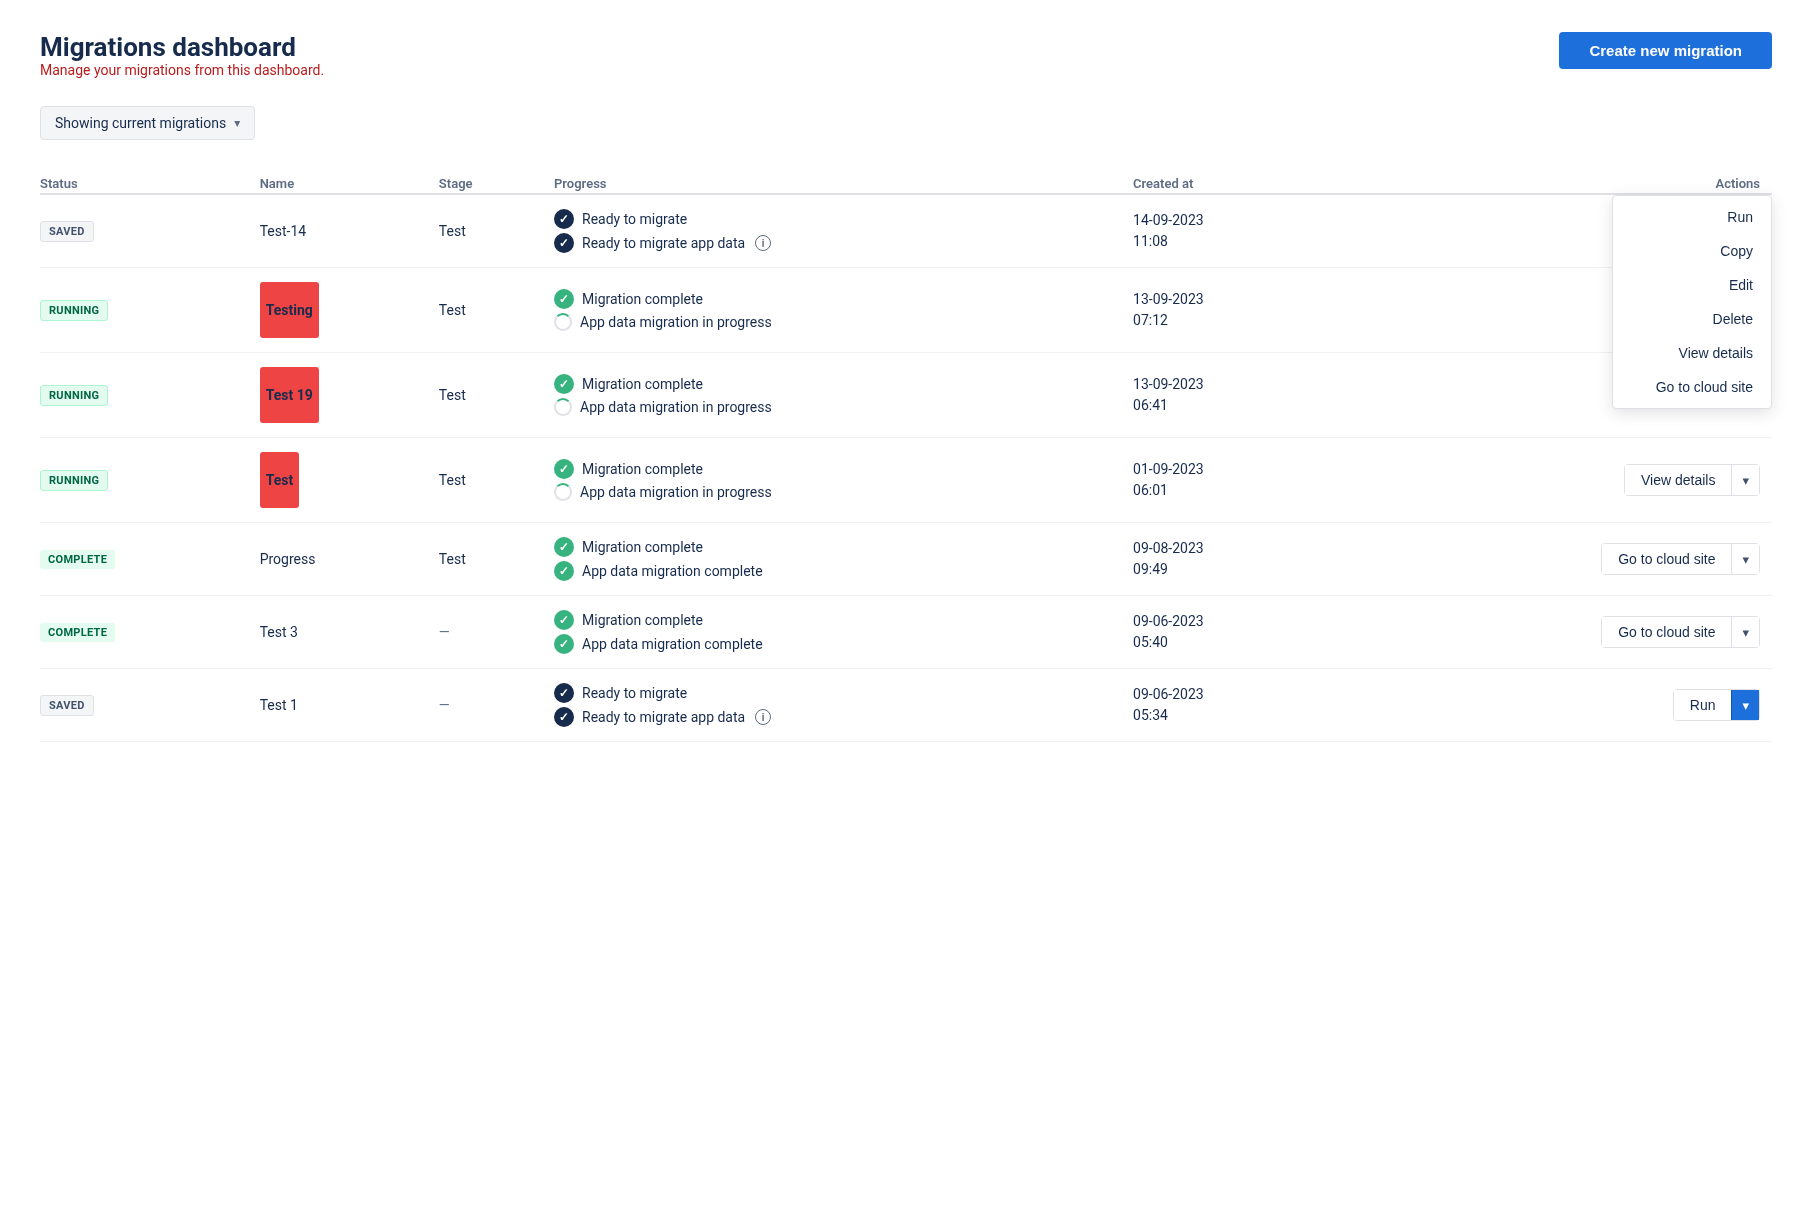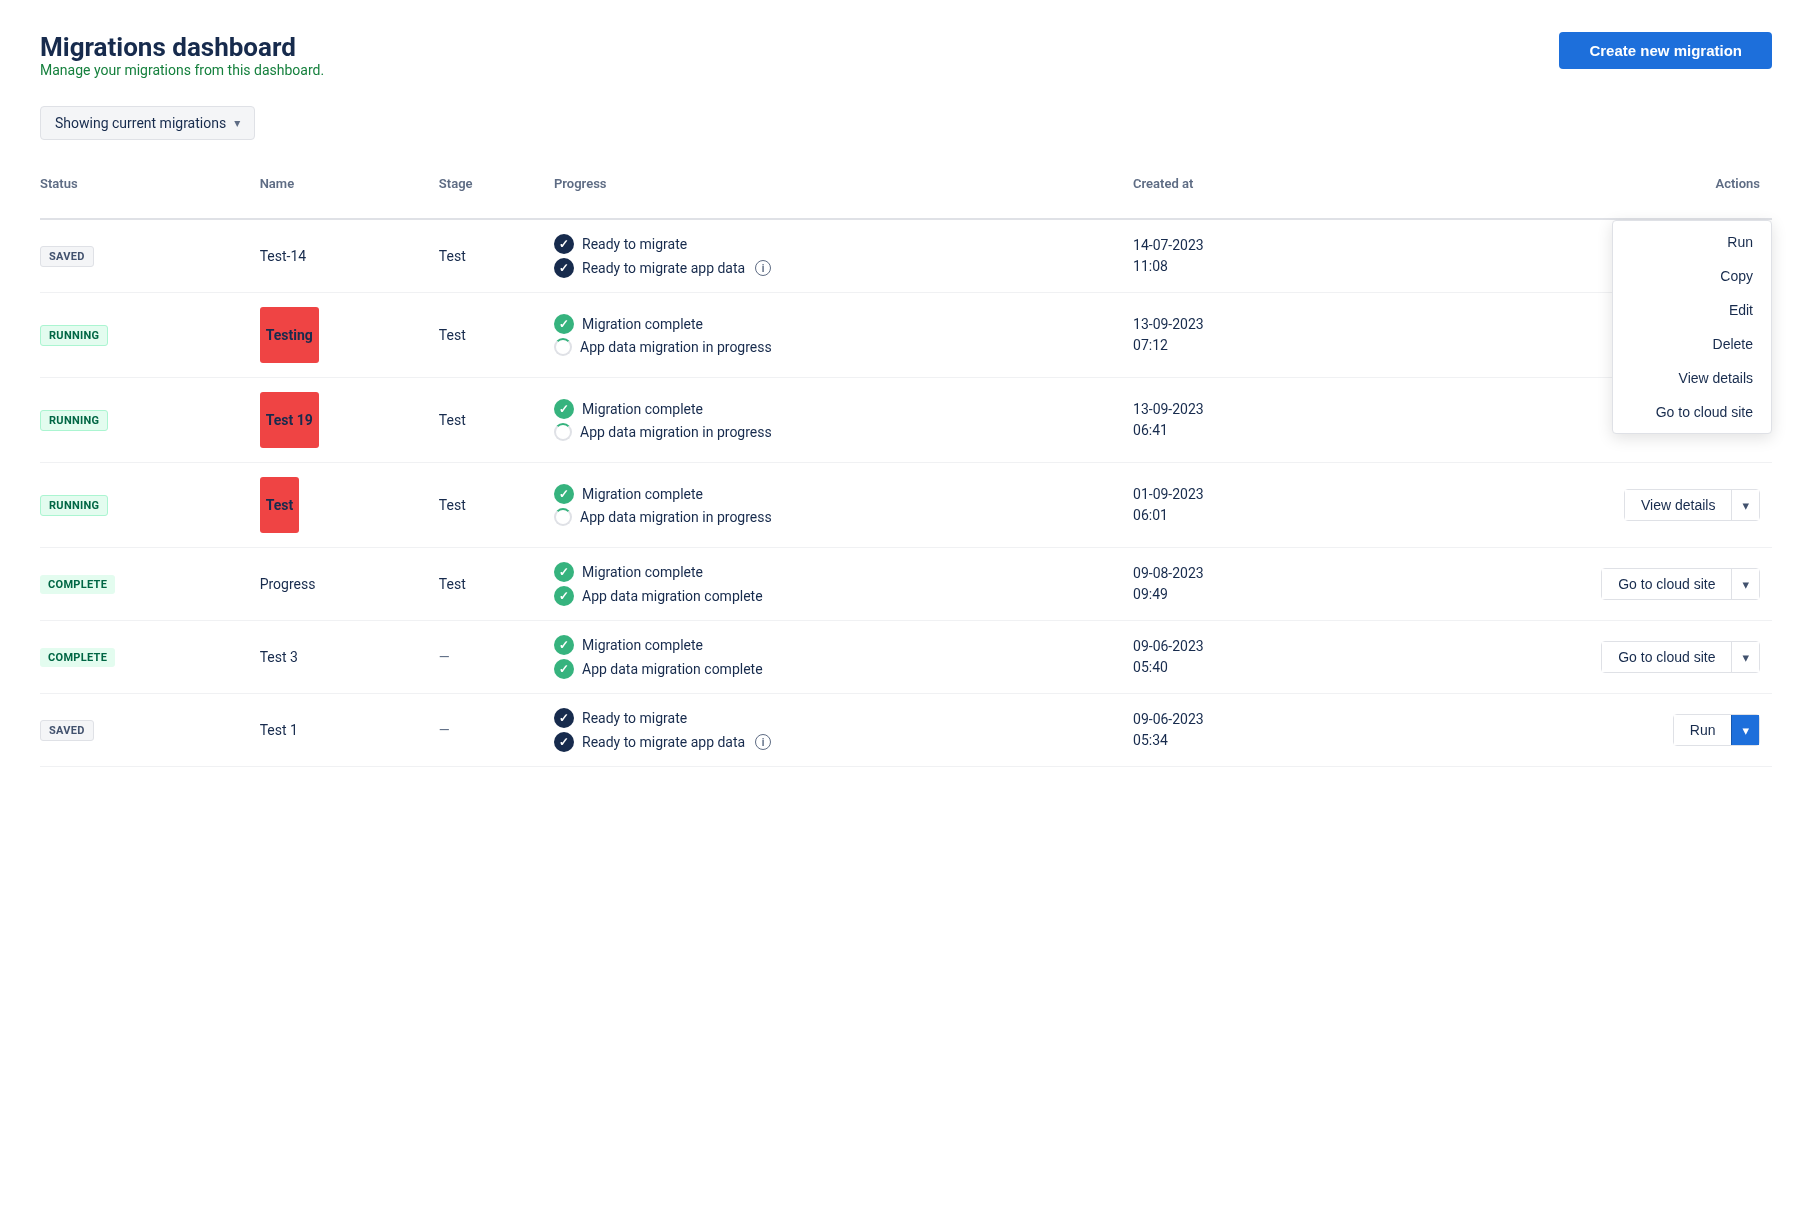--- a/index.html
+++ b/index.html
@@ -17,21 +17,21 @@
       margin-bottom: 28px;
     }
     .header-left h1 {
       font-size: 26px;
       font-weight: 700;
       color: #172b4d;
       margin-bottom: 0;
     }
     .header-left p {
       font-size: 14px;
-      color: #15803d;
+      color: #b91c1c;
     }
     .create-btn {
       background: #1d6fdb;
       color: #fff;
       border: none;
       border-radius: 4px;
       padding: 10px 30px;
       font-size: 15px;
       font-weight: 600;
       cursor: pointer;
@@ -63,21 +63,21 @@
       border-collapse: collapse;
     }
     .migrations-table thead tr {
       border-bottom: 2px solid #dfe1e6;
     }
     .migrations-table thead th {
       text-align: left;
       font-size: 13px;
       font-weight: 600;
       color: #5e6c84;
-      padding: 8px 12px 27px 0;
+      padding: 8px 12px 2px 0;
     }
     .migrations-table thead th:last-child {
       text-align: right;
     }
     .migrations-table tbody tr {
       border-bottom: 1px solid #f0f1f3;
     }
     .migrations-table tbody td {
       padding: 14px 12px 14px 0;
       vertical-align: middle;
@@ -300,21 +300,21 @@
               <span class="icon-check-dark"></span>
               <span>Ready to migrate</span>
             </li>
             <li>
               <span class="icon-check-dark"></span>
               <span>Ready to migrate app data</span>
               <span class="icon-info">i</span>
             </li>
           </ul>
         </td>
-        <td style="white-space: pre; line-height: 1.5;">14-07-2023
+        <td style="white-space: pre; line-height: 1.5;">14-09-2023
 11:08</td>
         <td class="actions-cell" style="padding-right: 0px;"><div class="action-btn-group">
             <button class="action-btn-main">Run</button>
             <button class="action-btn-arrow">▾</button>
           </div><div class="dropdown-menu">
             <button class="dropdown-menu-item">Run</button>
             <button class="dropdown-menu-item">Copy</button>
             <button class="dropdown-menu-item">Edit</button>
             <button class="dropdown-menu-item">Delete</button>
             <button class="dropdown-menu-item">View details</button>

